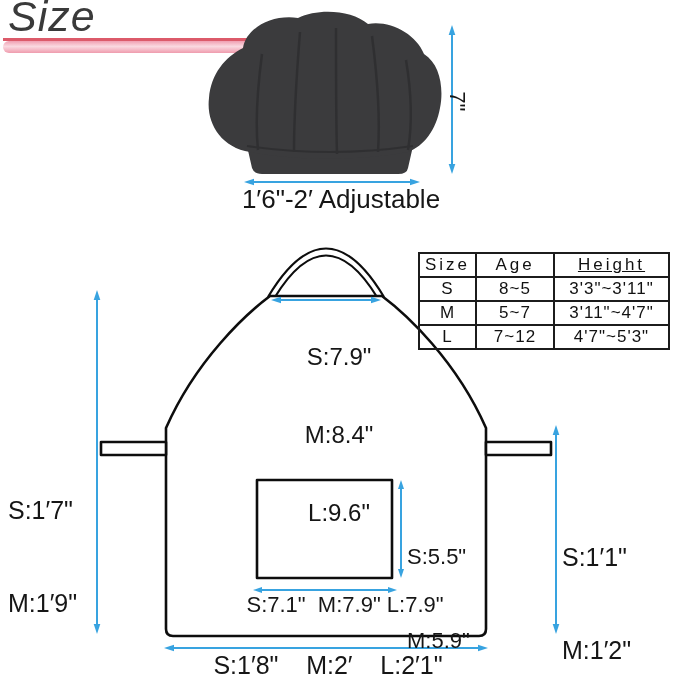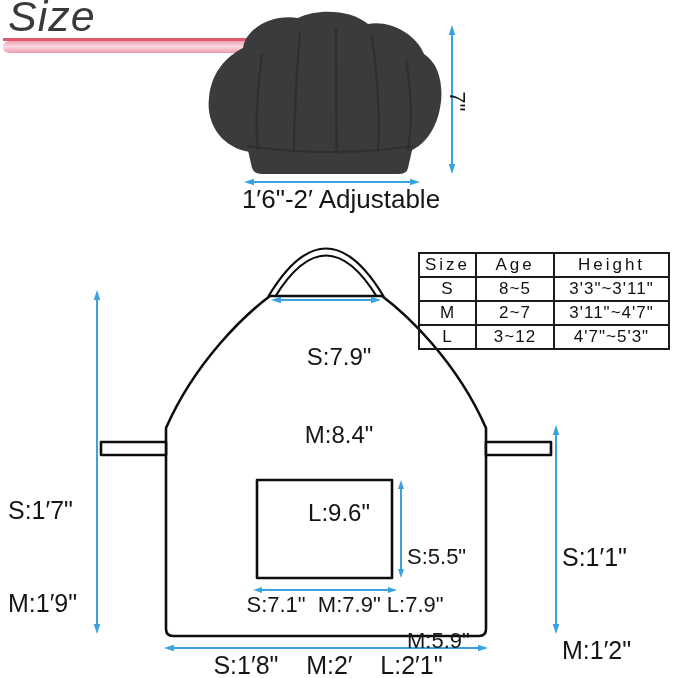--- a/index.html
+++ b/index.html
@@ -27,21 +27,21 @@
   .outline{fill:#ffffff;stroke:#0d0d0d;stroke-width:2.6;stroke-linejoin:round;}
   .thin{fill:none;stroke:#0d0d0d;stroke-width:2.2;}
   .dim line{stroke:#38a3e0;stroke-width:2;}
   .dim polygon{fill:#38a3e0;stroke:none;}
   
   .size-table{position:absolute;left:418px;top:252px;border-collapse:collapse;table-layout:fixed;}
   .size-table td,.size-table th{border:2px solid #1c1c1c;text-align:center;
       font-size:17px;font-weight:normal;padding:0;height:22px;color:#111;}
   .size-table th{letter-spacing:3px;}
   .size-table td{letter-spacing:1px;}
-  .c0{width:55px;} .c1{width:76px;} .c2{width:113px;}
+  .c0{width:55px;} .c1{width:76px;} .c2{width:113px;text-decoration:underline;}
 </style>
 </head>
 <body>
 
 <div class="title">Size</div>
 <div class="bar-red"></div>
 <div class="bar-pink"></div>
 
 <svg width="679" height="678" viewBox="0 0 679 678">
 
@@ -165,22 +165,22 @@
     </tr>
   </thead>
   <tbody>
     <tr>
       <td>S</td>
       <td>8~5</td>
       <td>3'3"~3'11"</td>
     </tr>
     <tr>
       <td>M</td>
-      <td>2~7</td>
+      <td>5~7</td>
       <td>3'11"~4'7"</td>
     </tr>
     <tr>
       <td>L</td>
-      <td>3~12</td>
+      <td>7~12</td>
       <td>4'7"~5'3"</td>
     </tr>
   </tbody>
 </table>
 
 </body></html>

